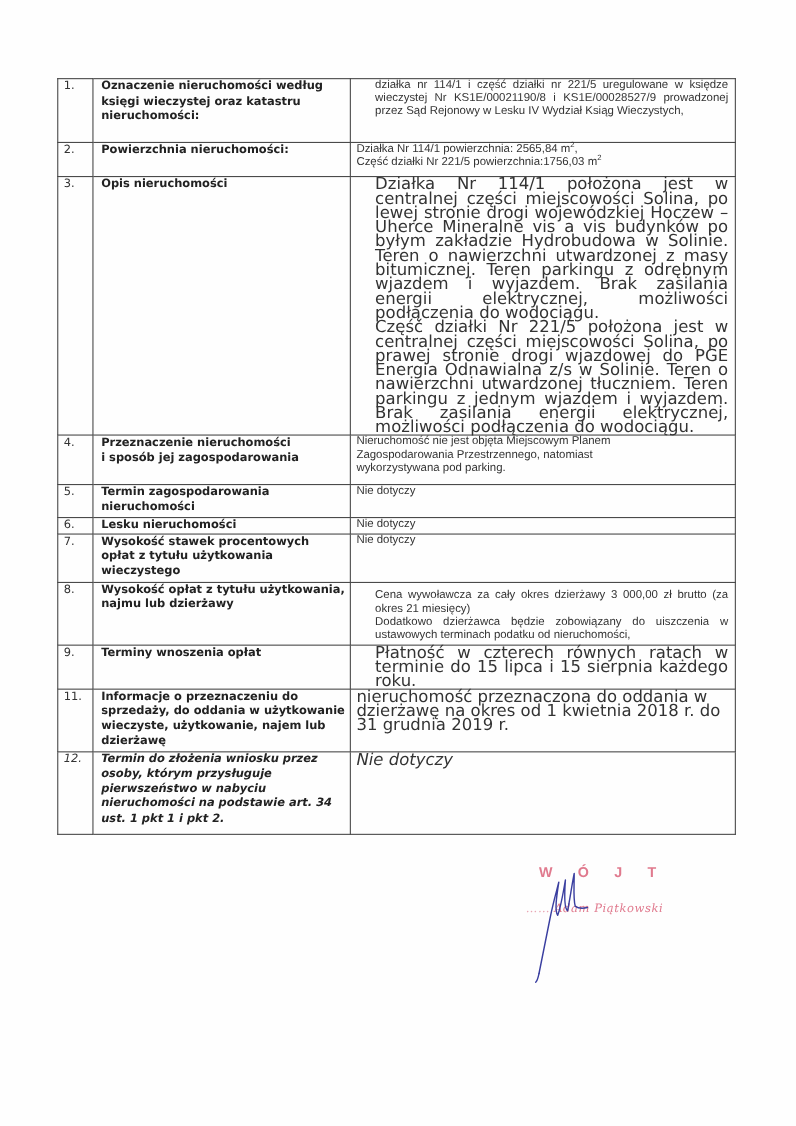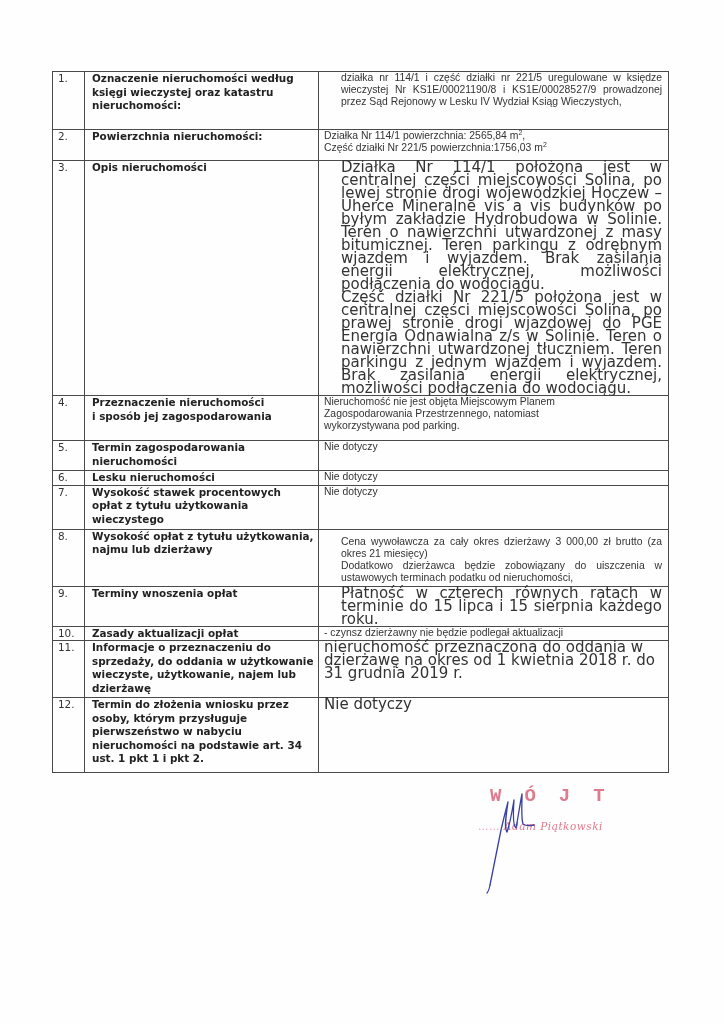--- a/index.html
+++ b/index.html
@@ -81,36 +81,36 @@
     .r2 td { height: 30px; }
     .r3 td { height: 187px; }
     .r4 td { height: 44px; }
     .r5 td { height: 29px; }
     .r6 td { height: 13px; }
     .r7 td { height: 43px; }
     .r8 td { height: 56px; }
     .r9 td { height: 33px; }
     .r10 td { height: 13px; }
     .r11 td { height: 56px; }
-    .r12 td { height: 74px; }
+    .r12 td { height: 74px; font-style: italic; }
 
     .stamp {
       position: absolute;
       left: 460px;
       top: 780px;
       width: 200px;
       height: 120px;
     }
     .stamp .wojt {
       position: absolute;
       left: 30px;
       top: 5px;
-      font-family: Liberation Mono, monospace;
+      font-family: Liberation Sans, sans-serif;
       font-weight: bold;
-      font-size: 19px;
+      font-size: 13px;
       letter-spacing: 23px;
       color: #e07a8e;
     }
     .stamp .name {
       position: absolute;
       left: 18px;
       top: 40px;
       font-family: "DejaVu Serif", serif;
       font-style: italic;
       font-size: 10.5px;
@@ -200,25 +200,20 @@
     </tr>
 
     <tr class="r9">
       <td class="num">9.</td>
       <td class="label">Terminy wnoszenia opłat</td>
       <td class="value tahoma">
         <div class="just">Płatność w czterech równych ratach w terminie do 15 lipca i 15 sierpnia każdego roku.</div>
       </td>
     </tr>
 
-    <tr class="r10">
-      <td class="num">10.</td>
-      <td class="label">Zasady aktualizacji opłat</td>
-      <td class="value">- czynsz dzierżawny nie będzie podlegał aktualizacji</td>
-    </tr>
 
     <tr class="r11">
       <td class="num">11.</td>
       <td class="label">Informacje o przeznaczeniu do sprzedaży, do oddania w użytkowanie wieczyste, użytkowanie, najem lub dzierżawę</td>
       <td class="value tahoma">nieruchomość przeznaczona do oddania w dzierżawę na okres od 1 kwietnia 2018 r. do 31 grudnia 2019 r.</td>
     </tr>
 
     <tr class="r12">
       <td class="num">12.</td>
       <td class="label">Termin do złożenia wniosku przez osoby, którym przysługuje pierwszeństwo w nabyciu nieruchomości na podstawie art. 34 ust. 1 pkt 1 i pkt 2.</td>

